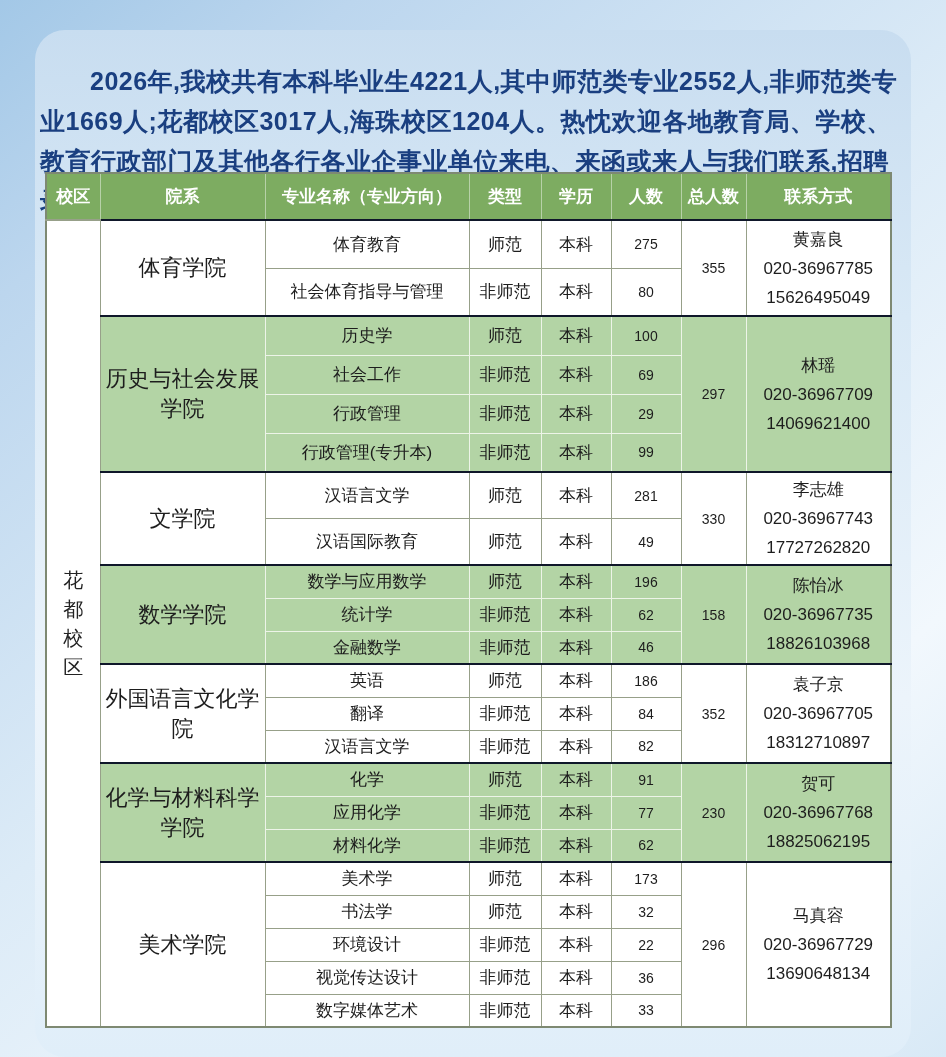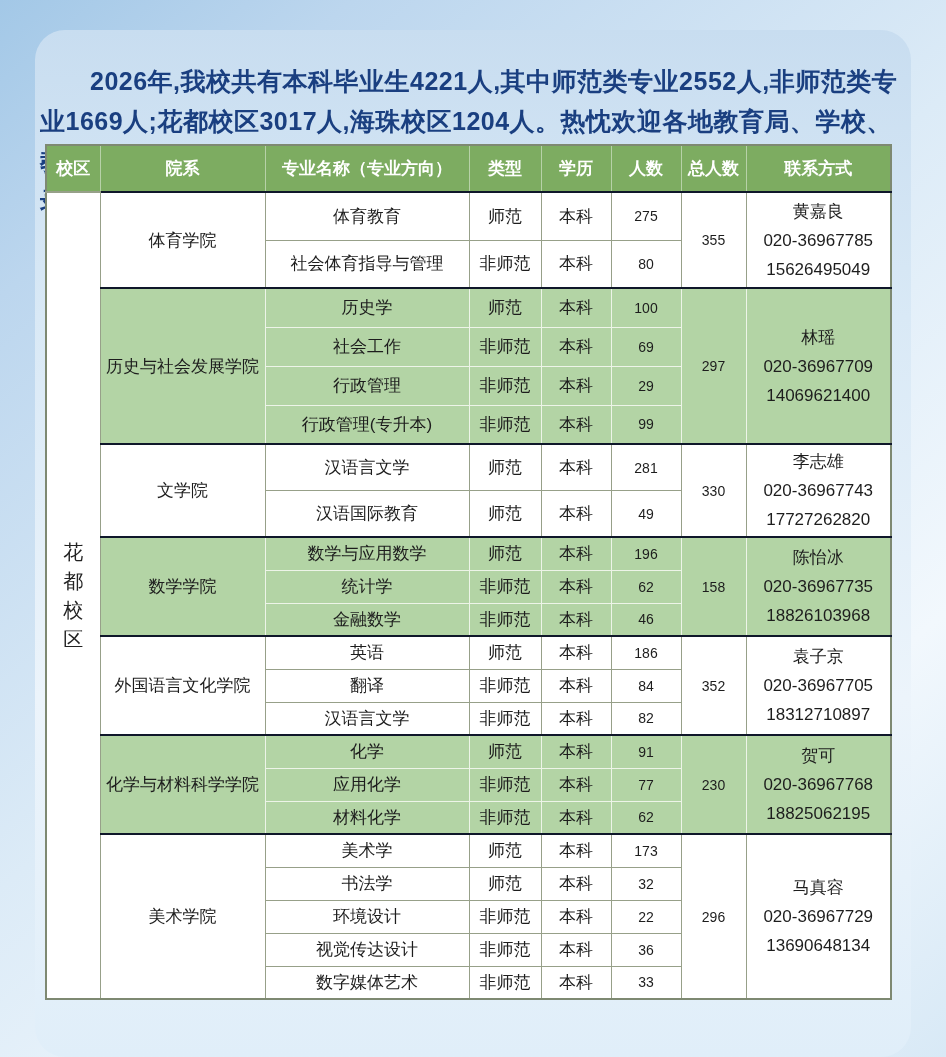--- a/index.html
+++ b/index.html
@@ -12,21 +12,21 @@
     position:absolute;left:35px;top:30px;width:876px;height:1027px;
     border-radius:30px;
     background:linear-gradient(180deg,#c8ddf0 0%,#d9e9f6 28%,#ecf4fb 65%,#e0eef9 100%);
   }
   .intro{
     position:absolute;left:40px;top:36px;width:868px;
     font-size:25px;font-weight:bold;color:#1a3f80;
     line-height:40px;text-indent:2em;letter-spacing:0.5px;
   }
   table.tbl{
-    position:absolute;left:45px;top:144px;width:845px;
+    position:absolute;left:45px;top:172px;width:845px;
     border-collapse:collapse;table-layout:fixed;background:#3b82f6;
     border:2px solid #7e8972;
   }
   col.c-campus{width:54px;}  col.c-dept{width:165px;} col.c-major{width:204px;}
   col.c-type{width:72px;}    col.c-degree{width:70px;} col.c-count{width:70px;}
   col.c-total{width:65px;}   col.c-contact{width:145px;}
   th{
     background:#7dac61;color:#fff;font-size:17px;font-weight:bold;height:45px;
     border-bottom:1px solid #7a8570;border-left:1px solid rgba(255,255,255,.45);
     padding:0;text-align:center;
@@ -36,21 +36,21 @@
     border:1px solid #97a089;font-size:17px;color:#1d1d1d;
     text-align:center;vertical-align:middle;padding:2px 4px;
   }
   tr.g-white td{background:#ffffff;}
   tr.g-green td{background:#b3d4a5;border-color:#edf4e8;}
   tr.group-start td{border-top:2px solid #0f172a;}
   td.campus{background:#ffffff !important;border-color:#97a089 !important;font-size:20px;color:#222;}
   td.campus span{display:block;margin:7px 0;line-height:22px;}
   td.num{font-size:14px;}
   td.contact div{line-height:29px;}
-  td.dept{font-size:17px;}
+  td.dept{font-size:22px;}
 </style>
 </head>
 <body>
 
 <div class="panel"></div>
 
 <p class="intro">2026年,我校共有本科毕业生4221人,其中师范类专业2552人,非师范类专业1669人;花都校区3017人,海珠校区1204人。热忱欢迎各地教育局、学校、教育行政部门及其他各行各业企事业单位来电、来函或来人与我们联系,招聘录用我校毕业生。</p>
 
 <table class="tbl">
   <colgroup>

